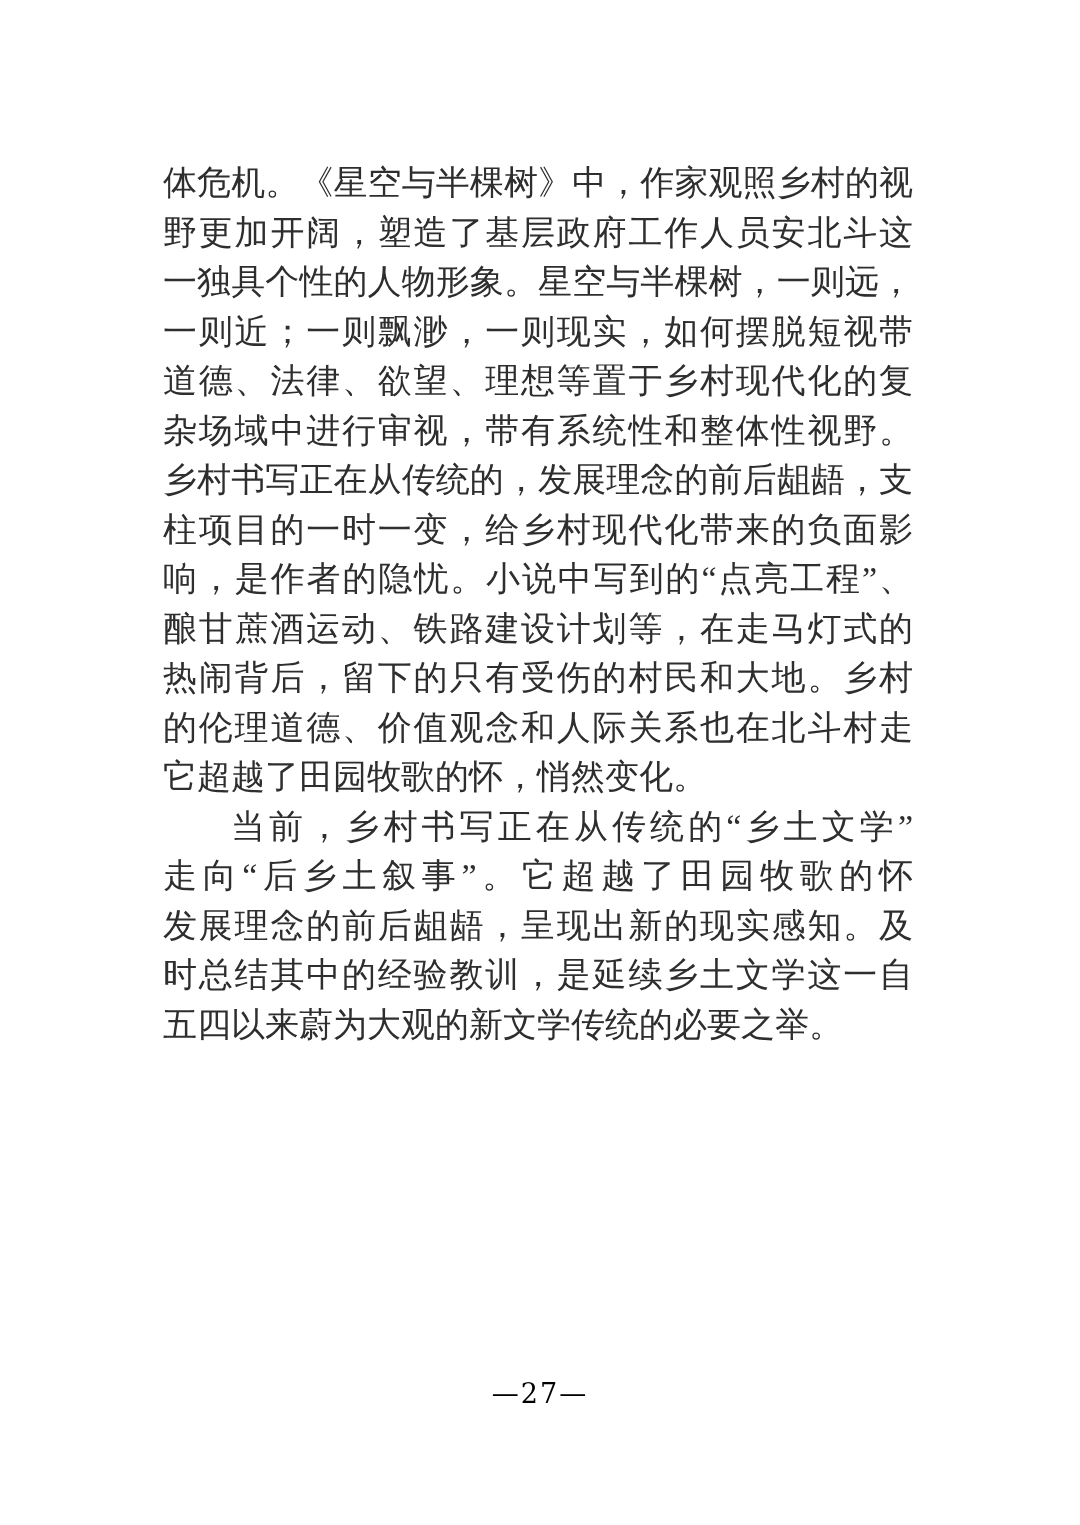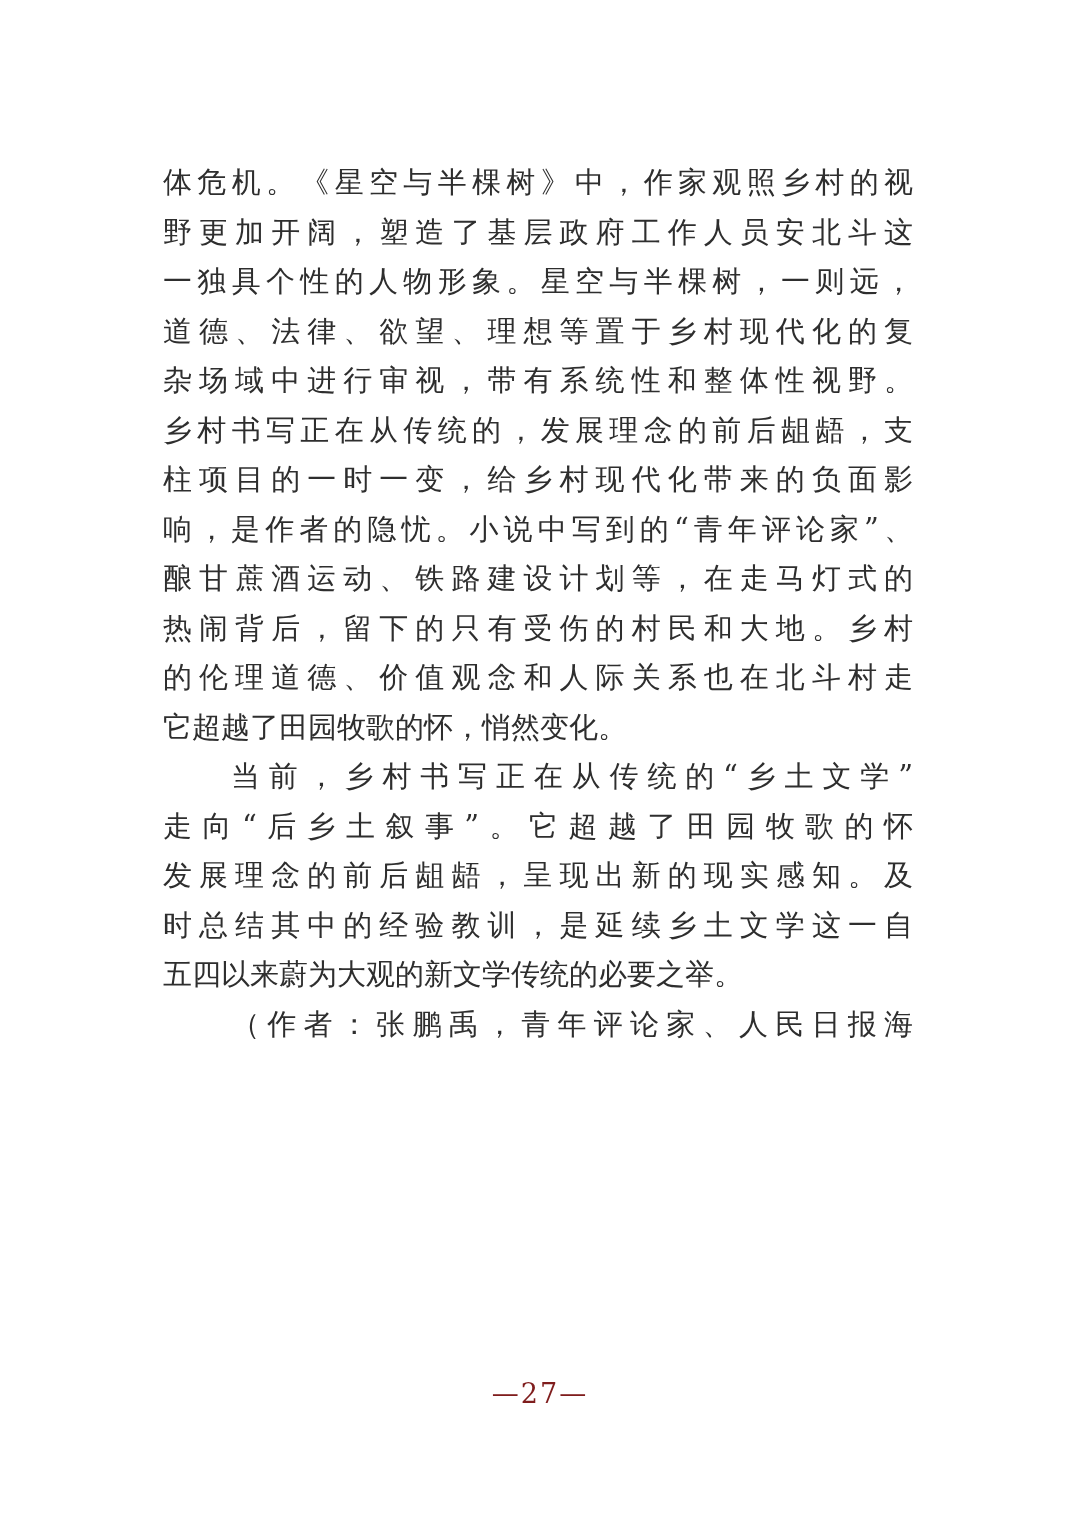--- a/index.html
+++ b/index.html
@@ -18,61 +18,62 @@
   .text-block {
     position: absolute;
     left: 163px;
     top: 158px;
     width: 750px;
     color: #2e2e2e;
   }
   .line {
     height: 49.5px;
     line-height: 49.5px;
-    font-size: 29px;
+    font-size: 34px;
     white-space: nowrap;
     text-align: left;
+    font-family: Liberation Serif, serif;
   }
   .line.fill {
     white-space: normal;
     text-align: justify;
     text-align-last: justify;
   }
   .line.indent {
     padding-left: 68px;
   }
   .page-number {
     position: absolute;
     top: 1378px;
     left: 0;
     width: 1080px;
     text-align: center;
     font-size: 27px;
-    color: #7f1d1d;
+    color: #000000;
     letter-spacing: 2px;
   }
 </style>
 </head>
 <body>
 
 <div class="page">
   <div class="text-block" id="text-block">
       <div class="line fill">体危机。《星空与半棵树》中，作家观照乡村的视</div>
       <div class="line fill">野更加开阔，塑造了基层政府工作人员安北斗这</div>
       <div class="line fill">一独具个性的人物形象。星空与半棵树，一则远，</div>
+      <div class="line fill">一则近；一则飘渺，一则现实，如何摆脱短视带</div>
       <div class="line fill">道德、法律、欲望、理想等置于乡村现代化的复</div>
       <div class="line fill">杂场域中进行审视，带有系统性和整体性视野。</div>
       <div class="line fill">乡村书写正在从传统的，发展理念的前后龃龉，支</div>
       <div class="line fill">柱项目的一时一变，给乡村现代化带来的负面影</div>
-      <div class="line fill">响，是作者的隐忧。小说中写到的“青年评论家”、</div>
+      <div class="line fill">响，是作者的隐忧。小说中写到的“点亮工程”、</div>
       <div class="line fill">酿甘蔗酒运动、铁路建设计划等，在走马灯式的</div>
       <div class="line fill">热闹背后，留下的只有受伤的村民和大地。乡村</div>
       <div class="line fill">的伦理道德、价值观念和人际关系也在北斗村走</div>
       <div class="line">它超越了田园牧歌的怀，悄然变化。</div>
       <div class="line fill indent">当前，乡村书写正在从传统的“乡土文学”</div>
       <div class="line fill">走向“后乡土叙事”。它超越了田园牧歌的怀</div>
       <div class="line fill">发展理念的前后龃龉，呈现出新的现实感知。及</div>
       <div class="line fill">时总结其中的经验教训，是延续乡土文学这一自</div>
       <div class="line">五四以来蔚为大观的新文学传统的必要之举。</div>
-      <div class="line fill indent">（作者：张鹏禹，青年评论家、人民日报海</div>
     </div>
   <div class="page-number">—27—</div>
 </div>
 
 </body></html>

